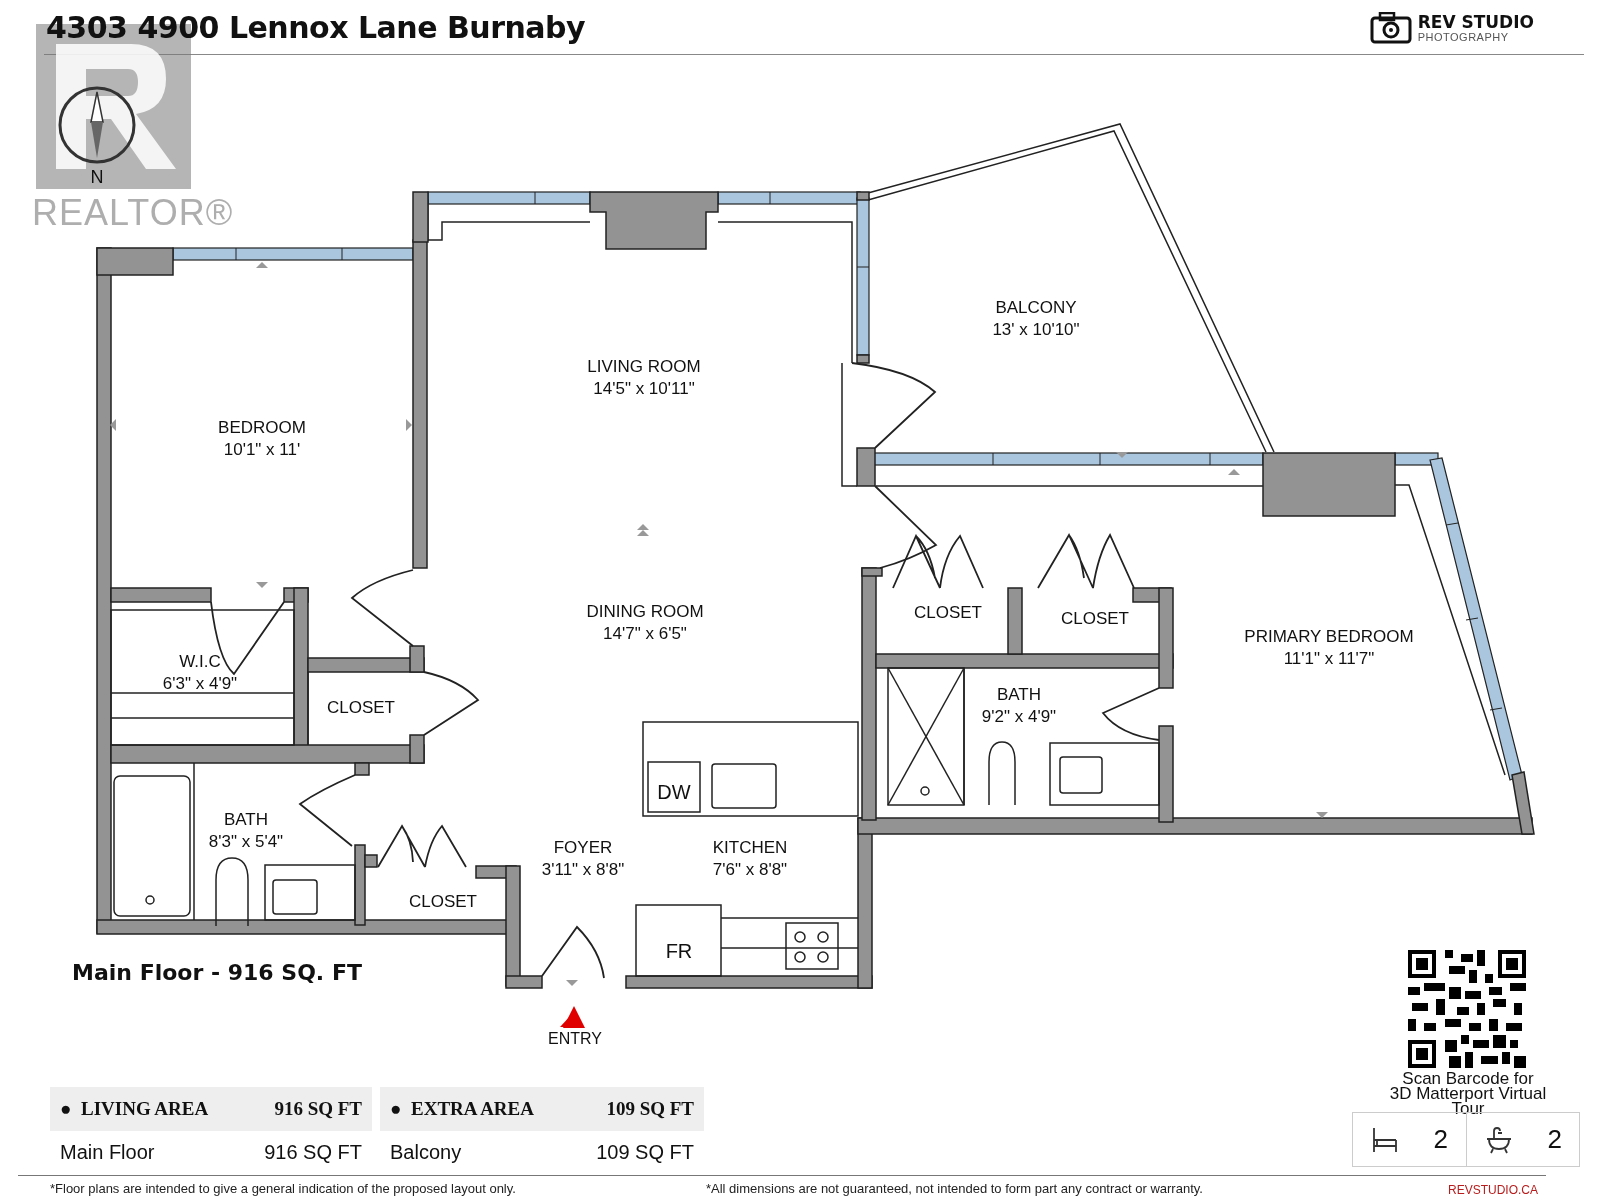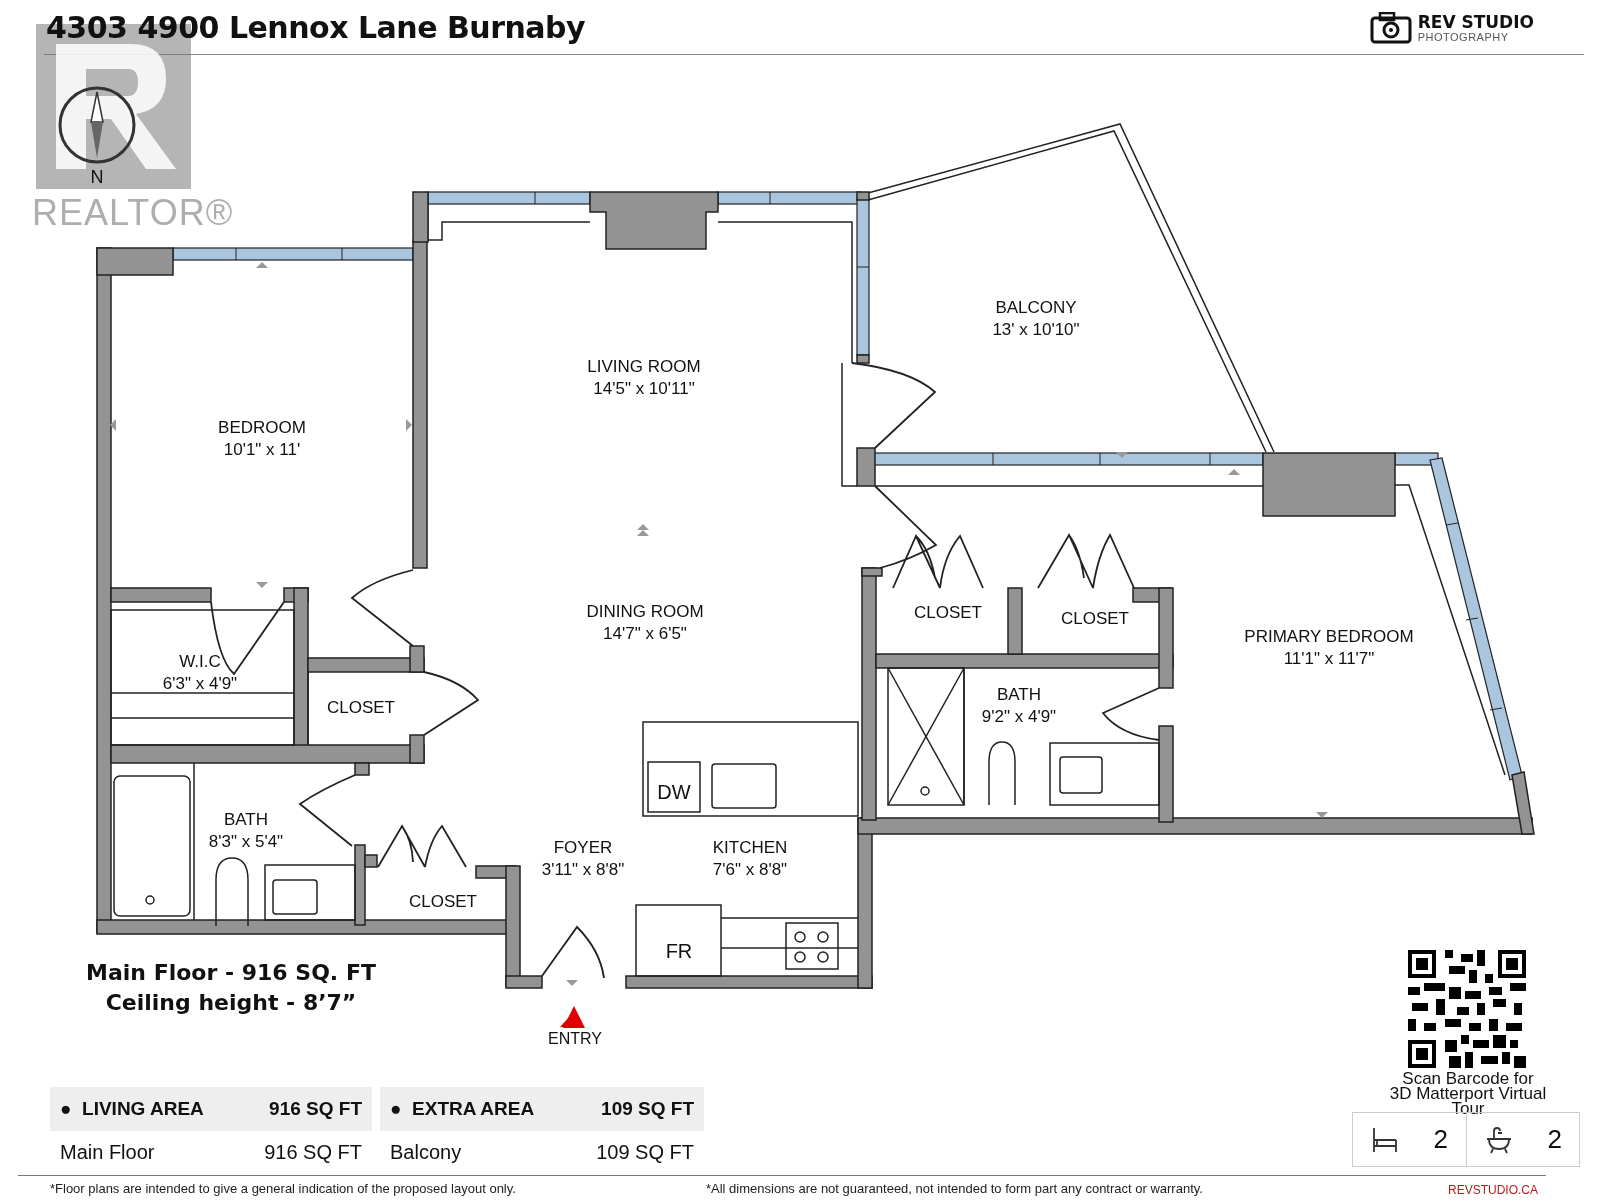--- a/index.html
+++ b/index.html
@@ -7,24 +7,24 @@
   .title { position:absolute; left:46px; top:10px; font-family:"DejaVu Sans", sans-serif; font-weight:bold; font-size:30px; letter-spacing:-0.5px; color:#111; z-index:3; }
   .hr-top { position:absolute; left:44px; right:16px; top:54px; height:1px; background:#888; }
   .brand { position:absolute; right:66px; top:12px; display:flex; align-items:center; gap:6px;padding-left:37px; }
   .brand .cam { width:42px; height:32px; }
   .brand .name { font-family:"DejaVu Sans", sans-serif; font-weight:bold; font-size:17px; line-height:17px; letter-spacing:0px; }
   .brand .sub { font-size:11px; color:#555; letter-spacing:0.5px; }
   .watermark { position:absolute; left:32px; top:24px; width:160px; height:200px; z-index:1; }
   .watermark .box { position:absolute; left:4px; top:0; width:155px; height:165px; background:rgba(120,120,120,0.55); }
   .watermark .wtext { position:absolute; left:0; top:168px; font-size:36px; color:rgba(120,120,120,0.6); letter-spacing:1px; }
   .plan { position:absolute; left:0; top:0; z-index:2; }
-  .floorinfo { position:absolute; left:86px; top:958px; width:290px; text-align:center; font-family:"DejaVu Sans", sans-serif; font-weight:bold; font-size:22px; line-height:30px; }
+  .floorinfo { position:absolute; left:72px; top:958px; width:290px; text-align:center; font-family:"DejaVu Sans", sans-serif; font-weight:bold; font-size:22px; line-height:30px; }
   .entry-label { position:absolute; left:548px; top:1030px; font-size:16px; }
   .areas { position:absolute; left:50px; top:1087px; }
-  .area-head { position:absolute; top:0; height:44px; background:#eeeeee; display:flex; align-items:center; justify-content:space-between; padding:8px 10px; box-sizing:border-box; font-family:Liberation Sans, sans-serif; font-weight:bold; font-size:19px; }
+  .area-head { position:absolute; top:0; height:44px; background:#eeeeee; display:flex; align-items:center; justify-content:space-between; padding:8px 10px; box-sizing:border-box; font-family:Liberation Serif, serif; font-weight:bold; font-size:19px; }
   .area-row { position:absolute; top:50px; height:30px; display:flex; justify-content:space-between; align-items:center; padding:0 10px; box-sizing:border-box; font-size:20px; }
   .hr-bottom { position:absolute; left:18px; right:54px; top:1175px; height:1px; background:#777; }
   .foot { position:absolute; top:1181px; font-size:13px; color:#222; }
   .foot-right { position:absolute; top:1183px; right:62px; font-size:12px; color:#b91c1c; }
   .qr { position:absolute; left:1408px; top:950px; width:118px; height:118px; }
   .qr-caption { position:absolute; left:1380px; top:1071px; width:176px; text-align:center; font-size:17px; line-height:15px; }
   .counts { position:absolute; left:1352px; top:1112px; width:226px; height:53px; border:1px solid #ccc; display:flex; }
   .counts .cell { flex:1; display:flex; align-items:center; justify-content:space-around; }
   .counts .cell + .cell { border-left:1px solid #ccc; }
   .counts .num { font-size:26px; }
@@ -239,21 +239,20 @@
       <polygon points="637,536 643,530 649,536"></polygon>
     <polygon points="1116,452 1122,458 1128,452"></polygon>
       <polygon points="1228,475 1234,469 1240,475"></polygon>
     <polygon points="1316,812 1322,818 1328,812"></polygon>
       <polygon points="566,980 572,986 578,980"></polygon>
   </g>
 </svg>
 
 <div class="floorinfo">
   <div>Main Floor - 916 SQ. FT</div>
-  <div>Ceiling height - 8’7”</div>
 </div>
 <div class="entry-label">ENTRY</div>
 
 <div class="areas">
   <div class="area-head" style="left:0; width:322px;">
     <span><span>●</span>&nbsp; <span>LIVING AREA</span></span>
     <span>916 SQ FT</span>
   </div>
   <div class="area-row" style="left:0; width:322px;">
     <span>Main Floor</span>

